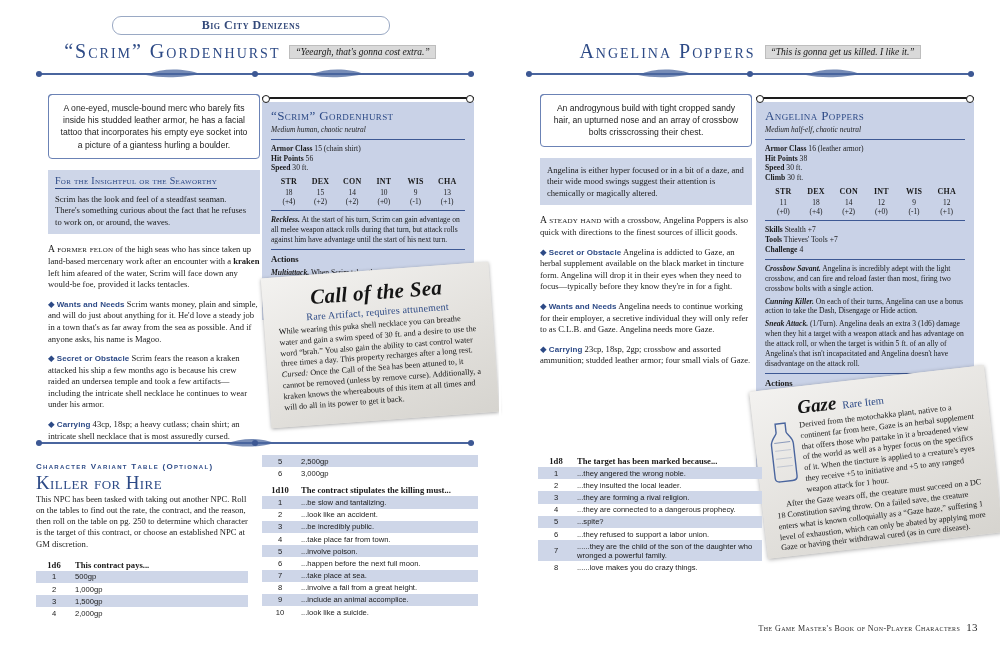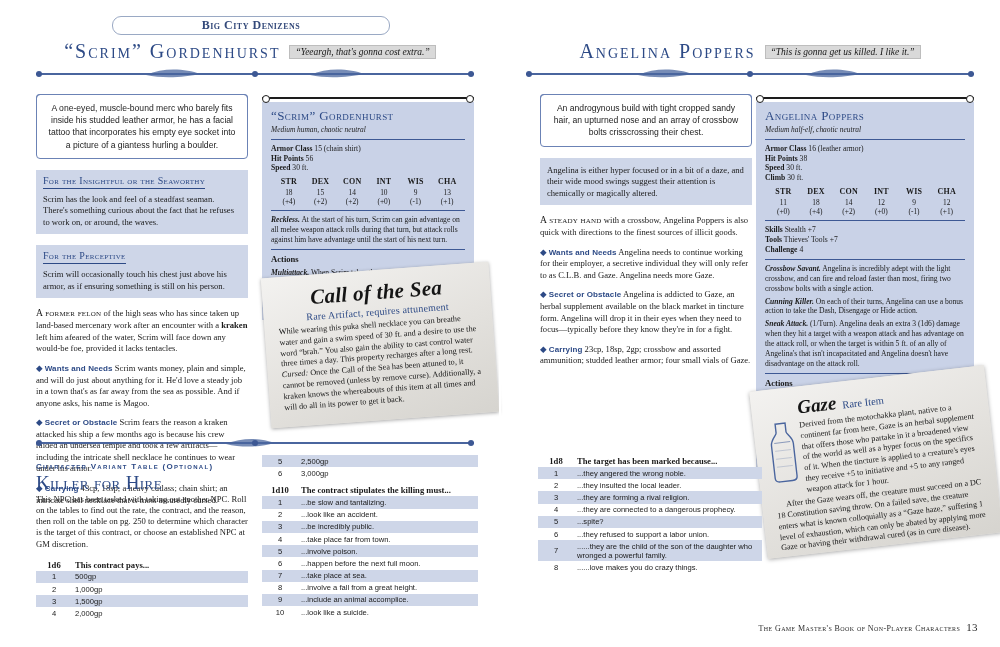--- a/index.html
+++ b/index.html
@@ -43,21 +43,21 @@
   .rule{position:absolute;height:12px;}
   .rule .line{position:absolute;top:5px;left:0;right:0;height:1.6px;background:#4a659e;}
   .rule .dot{position:absolute;top:2.6px;width:6px;height:6px;border-radius:50%;background:#3d5894;}
   .rule .dot.l{left:0;}
   .rule .dot.m{left:calc(50% - 3px);}
   .rule .dot.r{right:0;}
   .rule svg{position:absolute;top:0;height:12px;}
 
   
   .col{position:absolute;font-size:8.4px;line-height:1.30;}
-  .col-left{left:36px;top:94px;width:212px;}
+  .col-left{left:48px;top:94px;width:212px;}
   .col-right{left:262px;top:94px;width:212px;}
 
   
   .descbox{
     border:1.4px solid #6b82b5;border-radius:4px;background:#fff;
     padding:7px 9px;text-align:center;font-size:8.6px;line-height:1.42;
     font-family:"Liberation Sans", sans-serif;color:#222;position:relative;
   }
   .descbox::before,.descbox::after{
     content:"";position:absolute;width:9px;height:9px;
@@ -199,24 +199,20 @@
     <div class="col col-left">
       <div class="descbox">
         <span>A one-eyed, muscle-bound merc who barely fits inside his studded leather armor, he has a facial tattoo that incorporates his empty eye socket into a picture of a giantess hurling a boulder.</span>
       </div>
 
       <div class="tipbox">
         <h4>For the Insightful or the Seaworthy</h4>
         <p>Scrim has the look and feel of a steadfast seaman. There's something curious about the fact that he refuses to work on, or around, the waves.</p>
       </div>
 
-      <div class="tipbox">
-        <h4>For the Perceptive</h4>
-        <p>Scrim will occasionally touch his chest just above his armor, as if ensuring something is still on his person.</p>
-      </div>
 
       <p class="body-p">
         <span class="lead">A former felon</span><span> of the high seas who has since taken up land-based mercenary work after an encounter with a </span><b>kraken</b><span> left him afeared of the water, Scrim will face down any would-be foe, provided it lacks tentacles.</span>
       </p>
 
       <p class="bullet-p">
         <span class="bullet-dot">◆</span>
         <span class="bullet-lbl">Wants and Needs</span><span> Scrim wants money, plain and simple, and will do just about anything for it. He'd love a steady job in a town that's as far away from the sea as possible. And if anyone asks, his name is Magoo.</span>
       </p>
       <p class="bullet-p">
@@ -444,25 +440,25 @@
       <div class="tipbox">
         <p>Angelina is either hyper focused or in a bit of a daze, and their wide mood swings suggest their attention is chemically or magically altered.</p>
       </div>
 
       <p class="body-p">
         <span class="lead">A steady hand</span><span> with a crossbow, Angelina Poppers is also quick with directions to the finest sources of illicit goods.</span>
       </p>
 
       <p class="bullet-p">
         <span class="bullet-dot">◆</span>
-        <span class="bullet-lbl">Wants and Needs</span><span> Angelina needs to continue working for their employer, a secretive individual they will only refer to as C.L.B. and Gaze. Angelina needs more Gaze.</span>
+        <span class="bullet-lbl">Secret or Obstacle</span><span> Angelina is addicted to Gaze, an herbal supplement available on the black market in tincture form. Angelina will drop it in their eyes when they need to focus—typically before they know they're in for a fight.</span>
       </p>
       <p class="bullet-p">
         <span class="bullet-dot">◆</span>
-        <span class="bullet-lbl">Secret or Obstacle</span><span> Angelina is addicted to Gaze, an herbal supplement available on the black market in tincture form. Angelina will drop it in their eyes when they need to focus—typically before they know they're in for a fight.</span>
+        <span class="bullet-lbl">Wants and Needs</span><span> Angelina needs to continue working for their employer, a secretive individual they will only refer to as C.L.B. and Gaze. Angelina needs more Gaze.</span>
       </p>
       <p class="bullet-p">
         <span class="bullet-dot">◆</span>
         <span class="bullet-lbl">Carrying</span><span> 23cp, 18sp, 2gp; crossbow and assorted ammunition; studded leather armor; four small vials of Gaze.</span>
       </p>
     </div>
 
     <div class="col" style="left:256px;top:94px;width:218px;">
       <div class="statwrap">
         <div class="statbar">

